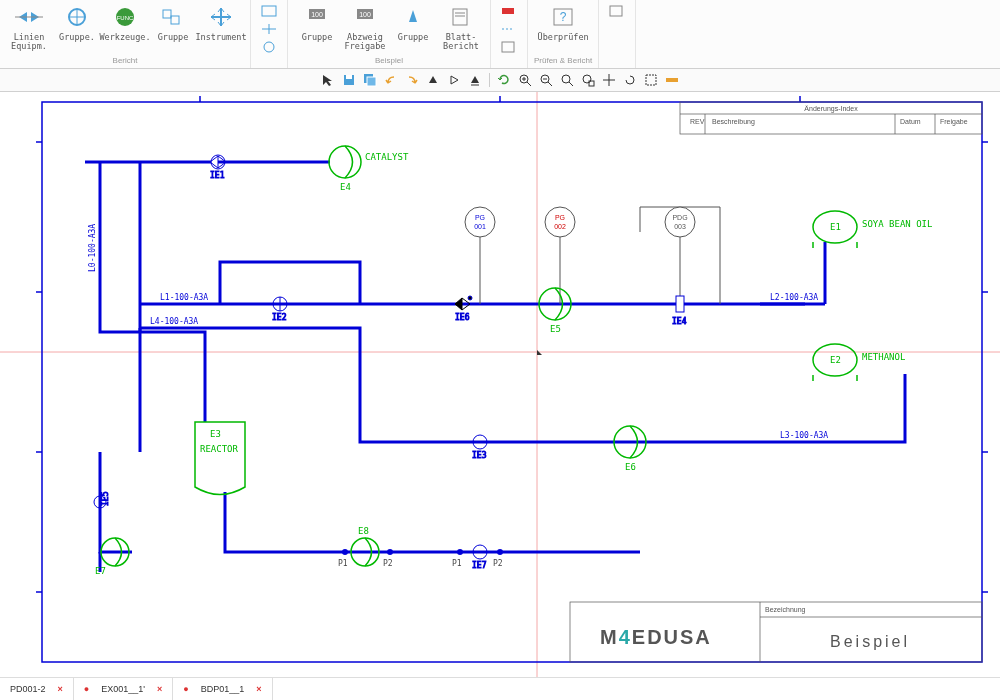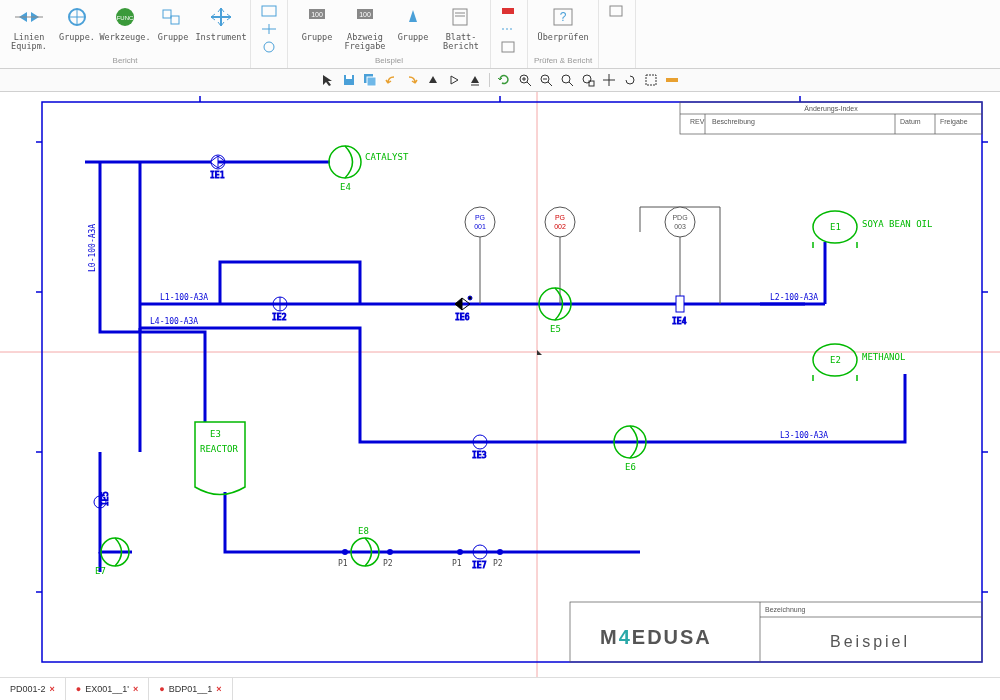--- a/index.html
+++ b/index.html
@@ -11,21 +11,21 @@
 .ribbon-btn .lbl{font-size:8.5px;text-align:center;line-height:1.1;margin-top:2px;color:#555}
 .ribbon-group-label{font-size:8px;color:#999;margin-top:auto}
 .ribbon-small .ribbon-btn{width:24px}
 .ribbon-small .ribbon-btn .ic{width:18px;height:16px}
 .toolbar2{height:22px;display:flex;align-items:center;justify-content:center;gap:3px;border-bottom:1px solid #d0d0d0;background:#fafafa}
 .tb-btn{width:18px;height:18px;display:flex;align-items:center;justify-content:center;cursor:pointer;border-radius:2px}
 .tb-sep{width:1px;height:14px;background:#ccc;margin:0 2px}
 .canvas-wrap{position:relative;width:1000px;height:588px;background:#fff}
 .canvas-wrap svg{position:absolute;top:0;left:0}
 .status-tabs{position:absolute;bottom:0;left:0;height:22px;display:flex;align-items:center;background:#fff;border-top:1px solid #ddd;width:100%}
-.status-tab{display:flex;align-items:center;gap:4px;padding:0 10px;height:100%;font-size:9px;border-right:1px solid #ddd;cursor:pointer}
+.status-tab{display:flex;align-items:center;gap:12px;padding:0 10px;height:100%;font-size:9px;border-right:1px solid #ddd;cursor:pointer}
 .status-tab .x{color:#d33;font-weight:bold}
 .equip{stroke:#00b800;fill:none;stroke-width:1.5}
 .eqtxt{fill:#00b800;font-size:9px;font-family:monospace}
 .pipe{stroke:#0000d8;stroke-width:3;fill:none}
 .thin{stroke:#0000d8;stroke-width:1;fill:none}
 .gray{stroke:#555;stroke-width:1;fill:none}
 .lbl{fill:#444;font-size:8px;font-family:monospace}
 .lblb{fill:#0000d8;font-size:8px;font-family:monospace}
 .frame{stroke:#0000d8;stroke-width:1.5;fill:none}
 .titlebox{stroke:#555;stroke-width:.7;fill:none}

